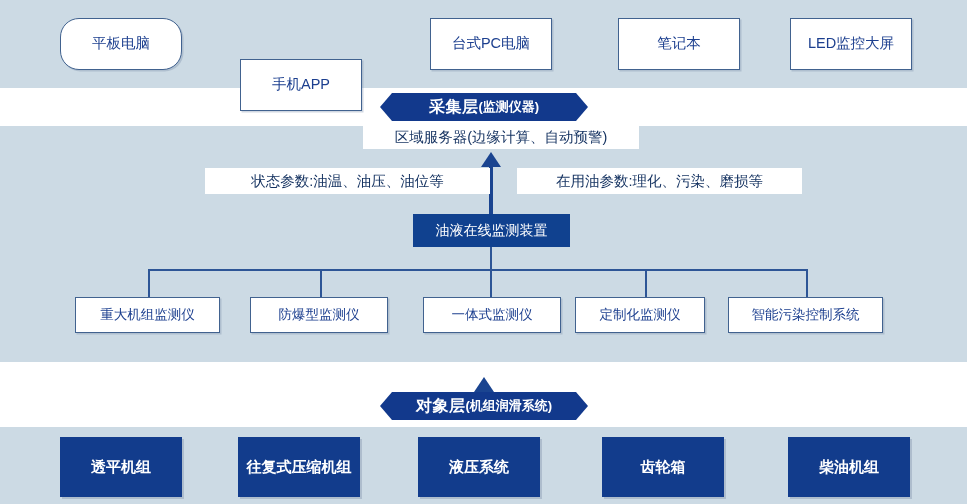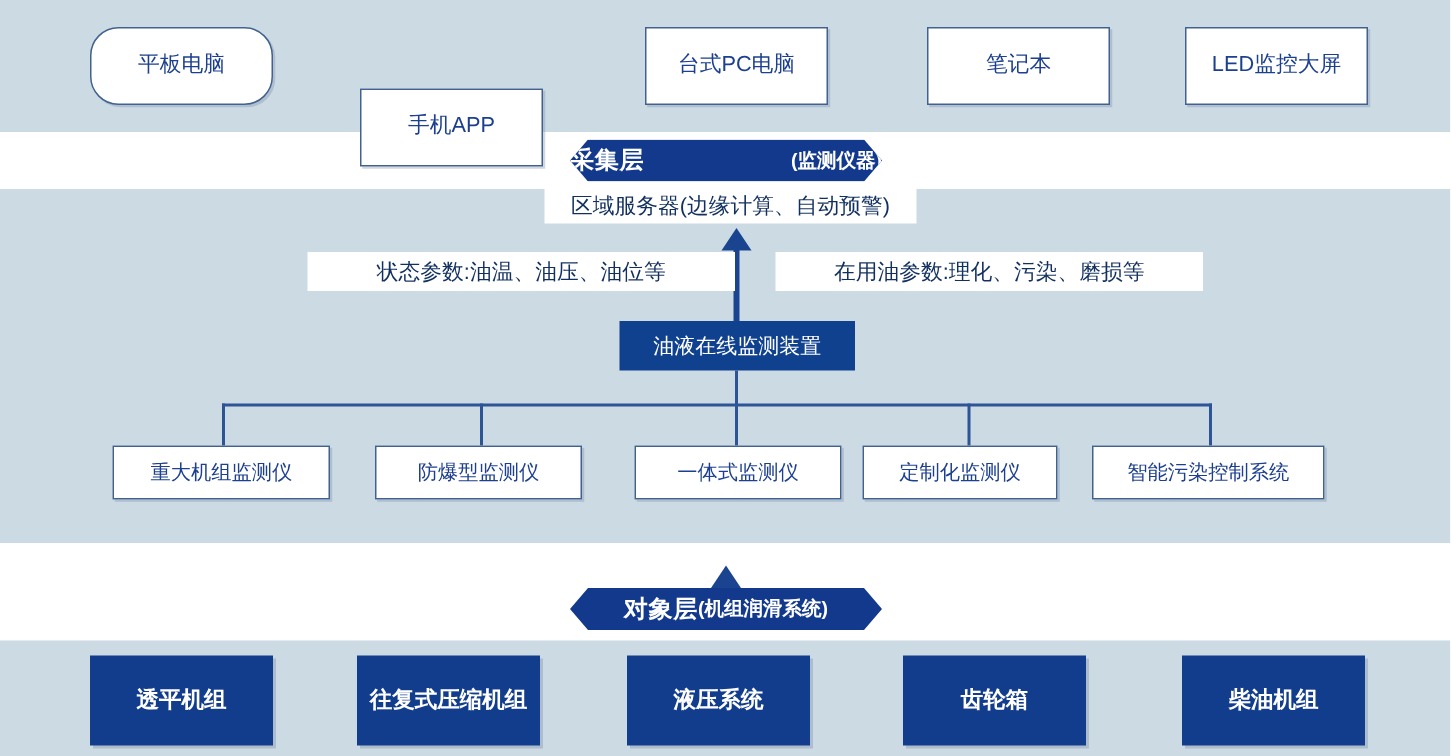--- a/index.html
+++ b/index.html
@@ -71,37 +71,37 @@
     display:flex;
     align-items:center;
     justify-content:center;
     font-size:14.5px;
     white-space:nowrap;
     box-sizing:border-box;
   }
   #chip-status{left:205px;top:168px;width:285px;height:26px;}
   #chip-oil{left:517px;top:168px;width:285px;height:26px;}
   #chip-server{
-    left:363px;top:126px;width:248px;height:23px;
+    left:363px;top:126px;width:276px;height:23px;
     font-size:14.5px;color:#12305f;
   }
 
   
   .banner{
     position:absolute;
     background:#12398c;
     color:#ffffff;
     display:flex;
     align-items:center;
     justify-content:center;
     white-space:nowrap;
     -webkit-clip-path:polygon(12px 0,calc(100% - 12px) 0,100% 50%,calc(100% - 12px) 100%,12px 100%,0 50%);
     clip-path:polygon(12px 0,calc(100% - 12px) 0,100% 50%,calc(100% - 12px) 100%,12px 100%,0 50%);
   }
-  #banner-collect{left:380px;top:93px;width:208px;height:28px;justify-content:space-between;}
+  #banner-collect{left:380px;top:93px;width:208px;height:28px;}
   #banner-object{left:380px;top:392px;width:208px;height:28px;}
   .banner b{font-size:16px;font-weight:bold;letter-spacing:.5px;}
   .banner i{font-size:13px;font-style:normal;font-weight:bold;}
 
   
   .vline{position:absolute;background:#1a4490;width:2px;}
   .hline{position:absolute;background:#1a4490;height:2px;}
 
   
   .arrow-shaft{position:absolute;background:#1a4490;width:4px;}

